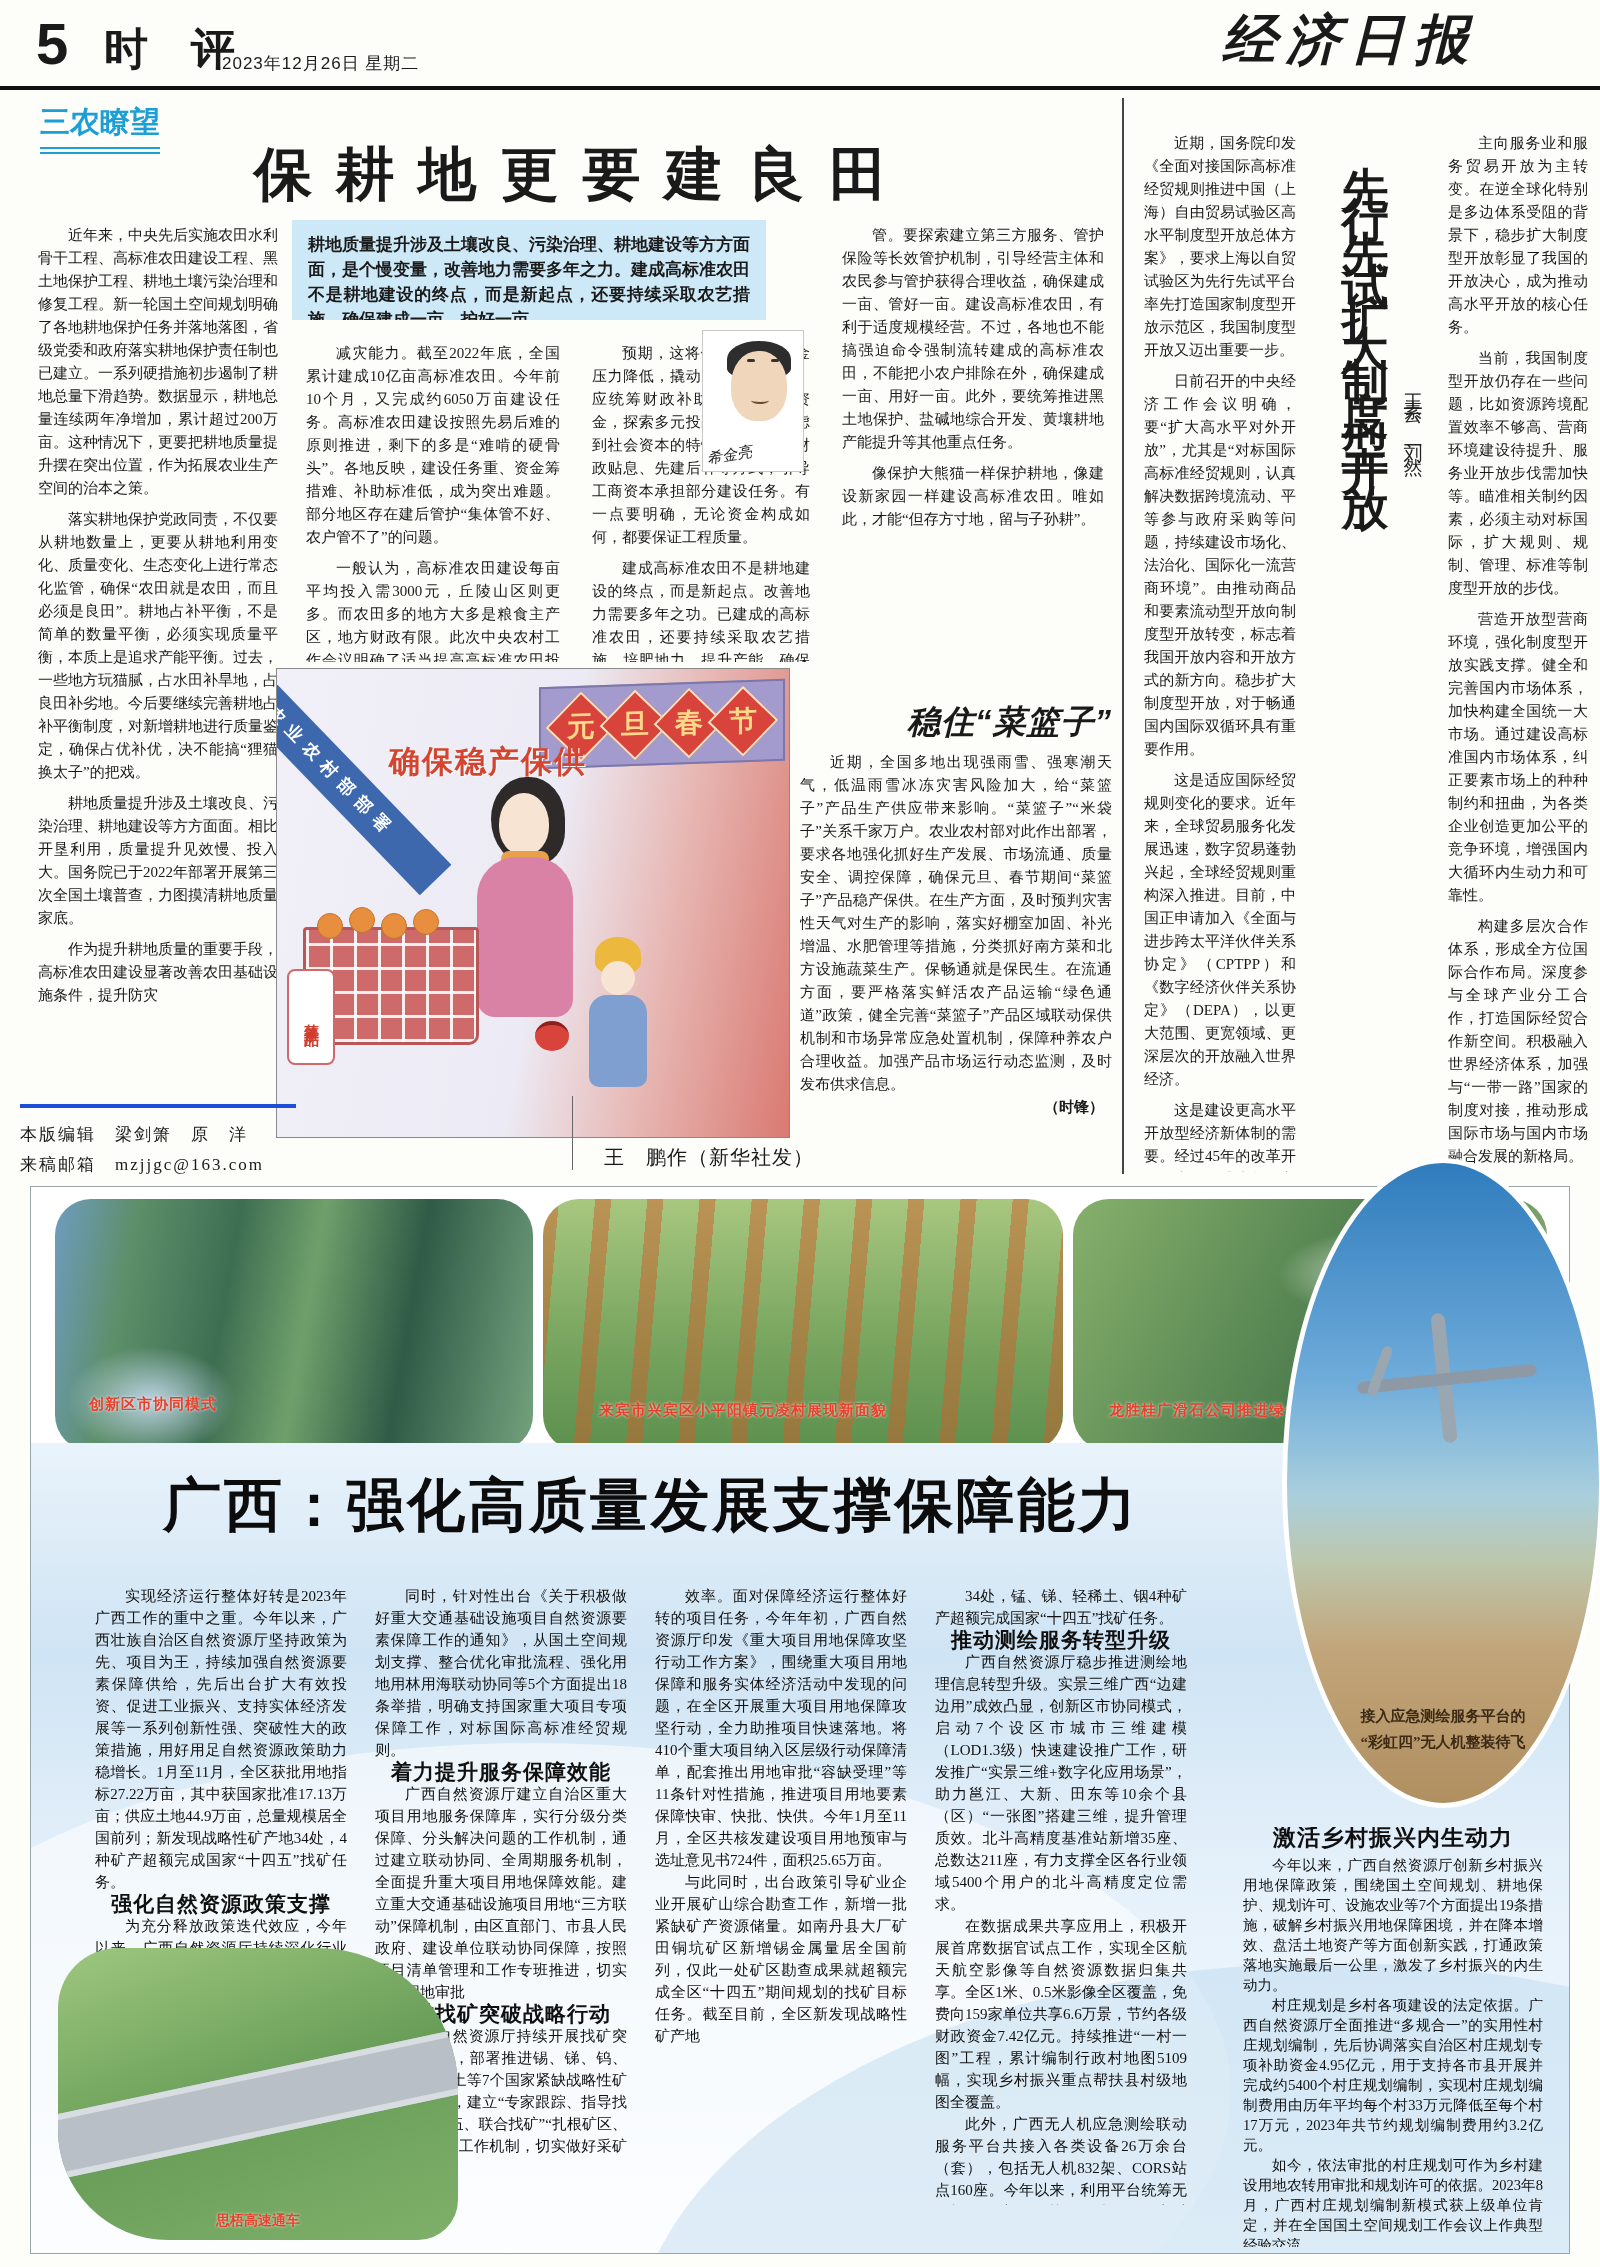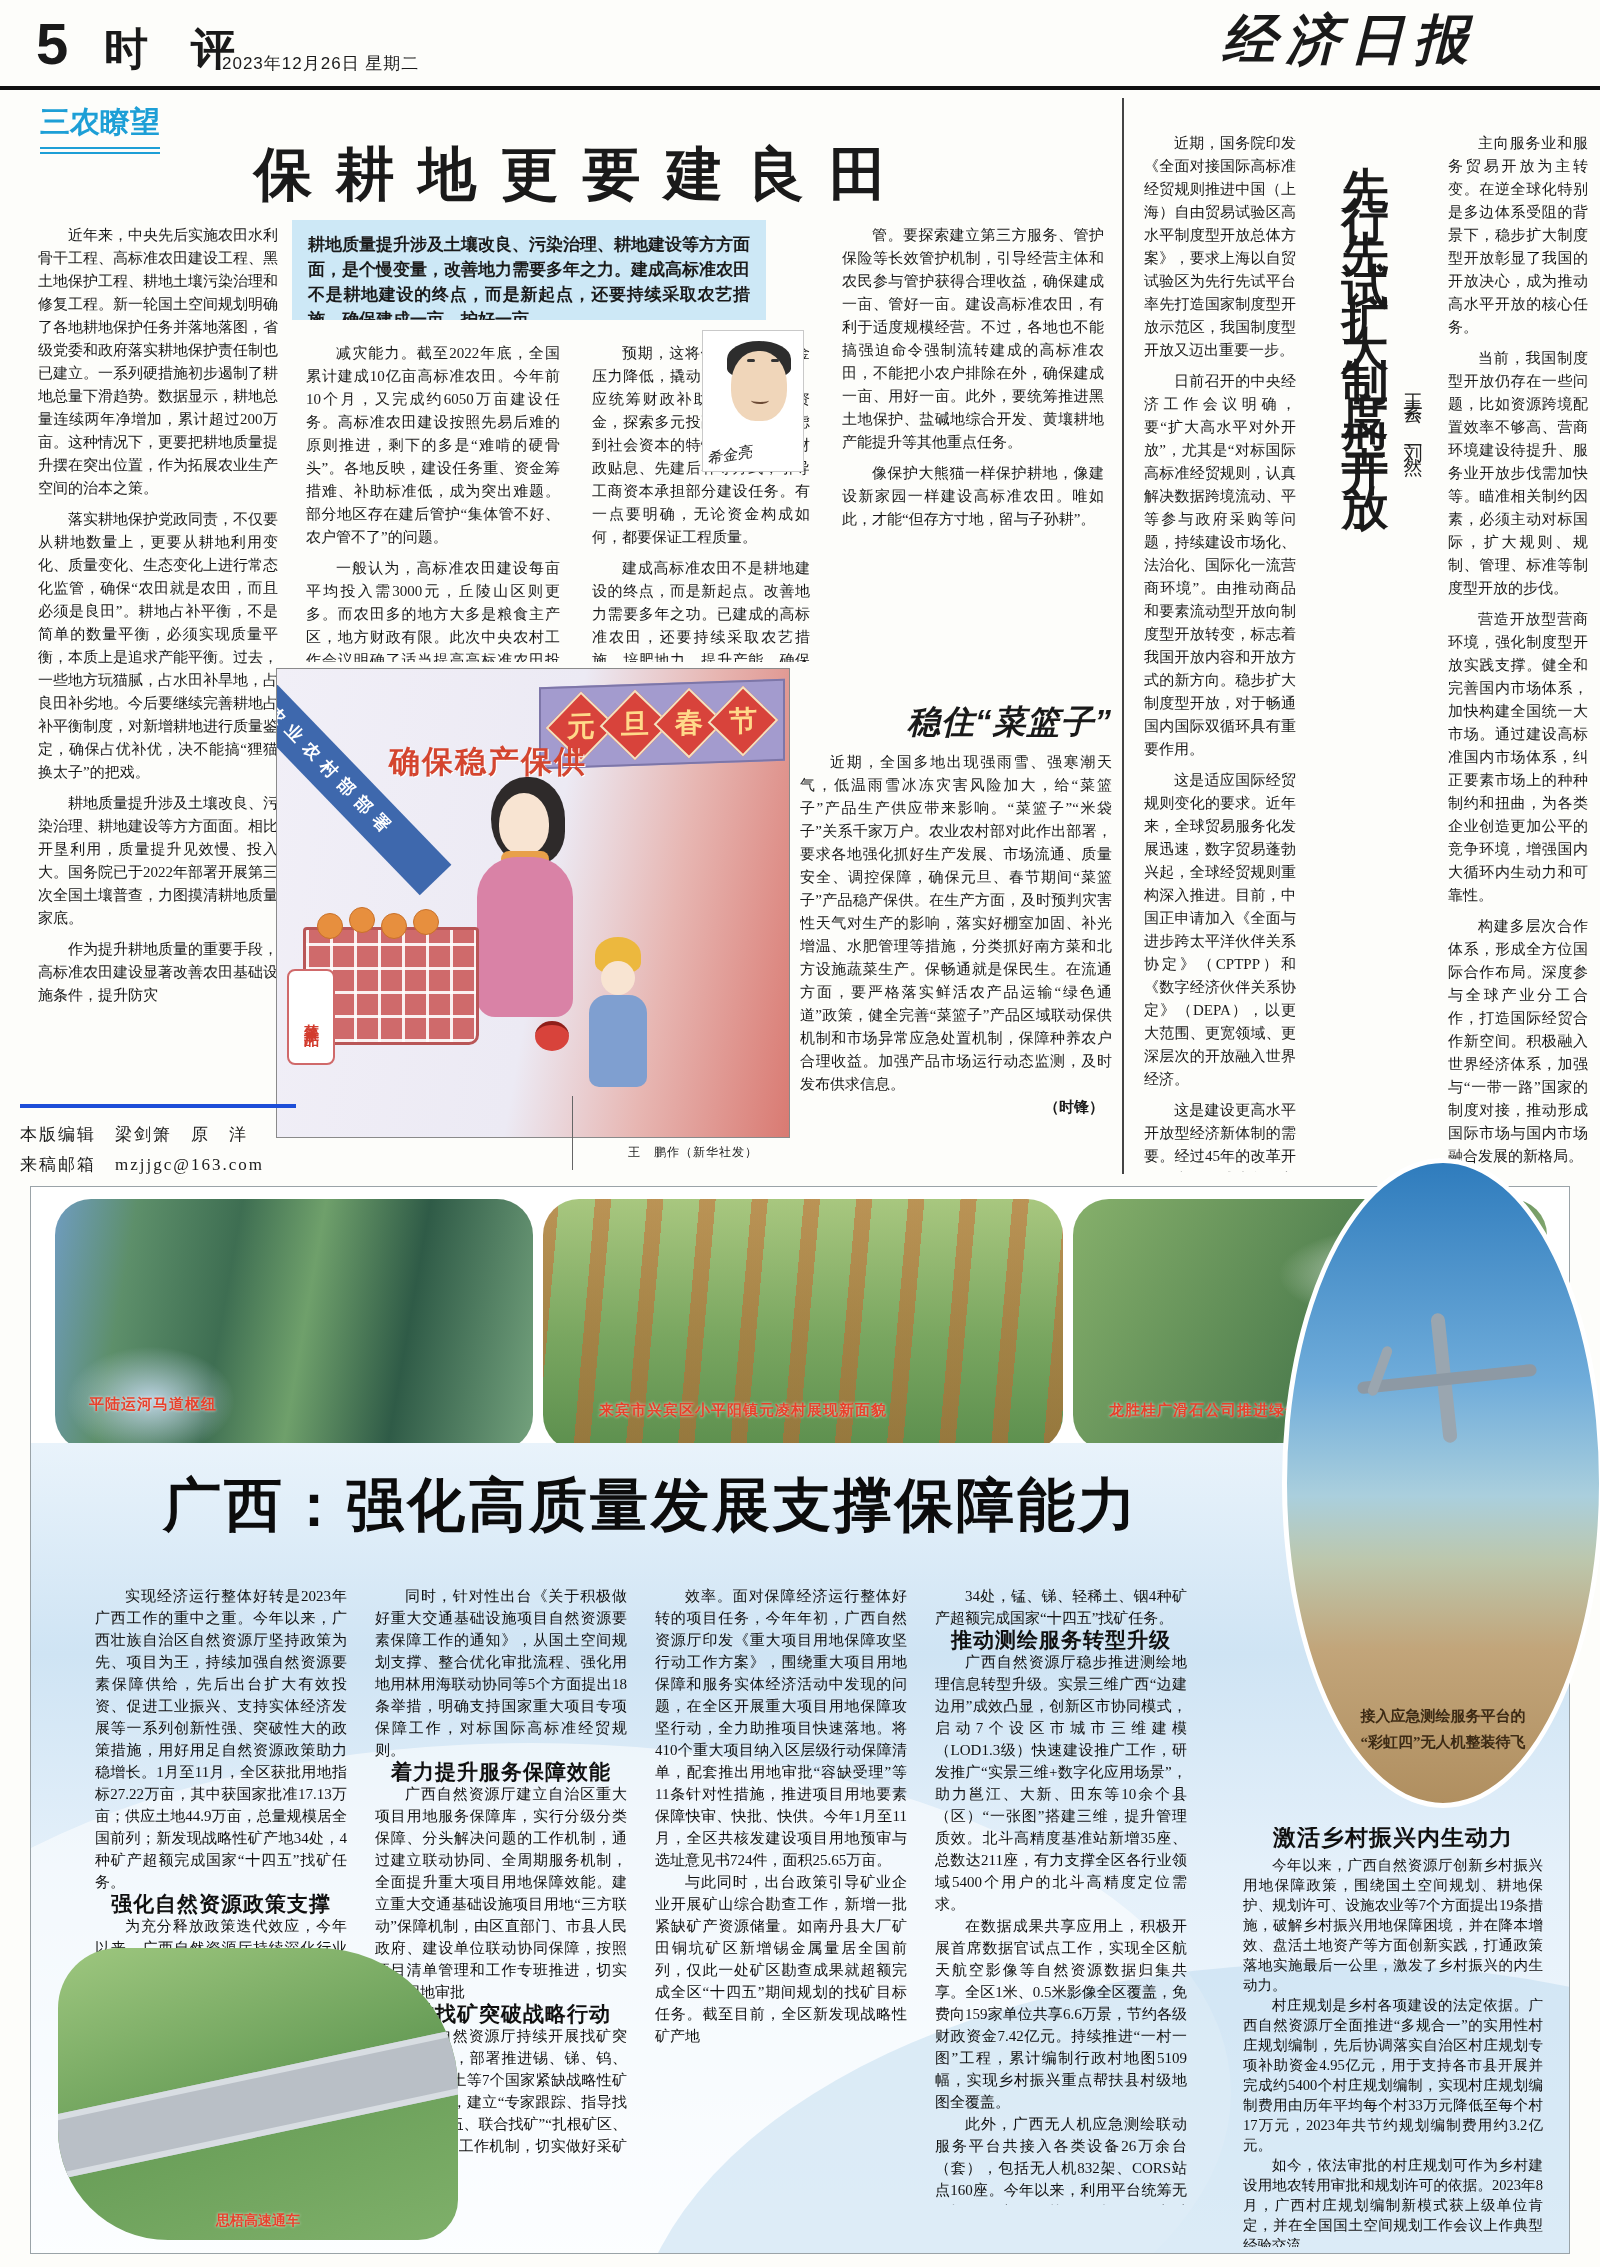--- a/index.html
+++ b/index.html
@@ -41,21 +41,21 @@
   .kid-face{position:absolute;left:324px;top:292px;width:34px;height:34px;border-radius:50%;background:#f8e4d2;}
   .kid-body{position:absolute;left:312px;top:326px;width:58px;height:92px;border-radius:18px 18px 10px 10px;background:#7f9fd0;}
   .cart{position:absolute;left:26px;top:258px;width:176px;height:118px;background:
      repeating-linear-gradient(90deg,rgba(255,255,255,.9) 0 3px,transparent 3px 24px),
      repeating-linear-gradient(0deg,rgba(255,255,255,.9) 0 3px,transparent 3px 24px),#cf6a6b;
      border:3px solid #b95657;border-radius:4px 4px 10px 10px;}
   .fruit{position:absolute;width:26px;height:26px;border-radius:50%;background:#e78f3e;border:1px solid #c9712a;}
   .tag-label{position:absolute;left:10px;top:300px;width:48px;height:96px;background:#fff;border:2px solid #d0696a;border-radius:8px;display:flex;align-items:center;justify-content:center;}
   .tag-label span{writing-mode:vertical-rl;text-orientation:upright;color:#d23c2e;font-weight:bold;font-size:15px;letter-spacing:2px;}
   .lantern{position:absolute;left:258px;top:352px;width:34px;height:30px;border-radius:50%;background:#d8433b;border-top:4px solid #8f1f1a;}
-  .ct-credit{left:628px;top:1144px;font-size:12px;letter-spacing:1px;}
+  .ct-credit{left:604px;top:1144px;font-size:20px;letter-spacing:1px;}
   
   .basket-block{left:800px;top:700px;width:312px;}
   .basket-title{text-align:right;font-size:33px;font-weight:bold;letter-spacing:1px;margin-bottom:6px;font-style:italic;}
   .basket-body{height:396px;overflow:hidden;font-size:15px;line-height:23px;text-align:justify;}
   .basket-body p{text-indent:2em;}
   .signoff{text-align:right;text-indent:0 !important;padding-right:8px;font-weight:bold;}
   
   .editor-box{left:20px;top:1104px;width:276px;border-top:4px solid #1d4ed8;padding-top:12px;font-size:17px;letter-spacing:2px;line-height:30px;}
   .vrule-sm{left:572px;top:1096px;width:1px;height:74px;background:#666;}
   
@@ -204,21 +204,21 @@
   </div>
   <div class="nc" style="left:1440px;top:124px;width:156px;height:1048px;">
     <p>主向服务业和服务贸易开放为主转变。在逆全球化特别是多边体系受阻的背景下，稳步扩大制度型开放彰显了我国的开放决心，成为推动高水平开放的核心任务。</p>
     <p>当前，我国制度型开放仍存在一些问题，比如资源跨境配置效率不够高、营商环境建设待提升、服务业开放步伐需加快等。瞄准相关制约因素，必须主动对标国际，扩大规则、规制、管理、标准等制度型开放的步伐。</p>
     <p>营造开放型营商环境，强化制度型开放实践支撑。健全和完善国内市场体系，加快构建全国统一大市场。通过建设高标准国内市场体系，纠正要素市场上的种种制约和扭曲，为各类企业创造更加公平的竞争环境，增强国内大循环内生动力和可靠性。</p>
     <p>构建多层次合作体系，形成全方位国际合作布局。深度参与全球产业分工合作，打造国际经贸合作新空间。积极融入世界经济体系，加强与“一带一路”国家的制度对接，推动形成国际市场与国内市场融合发展的新格局。</p>
   </div>
 
   <div class="abs adbox">
     <div class="photo ph1">
-      <span class="cap" style="left:34px;top:196px;">平陆运河马道枢纽</span>
+      <span class="cap" style="left:34px;top:196px;">创新区市协同模式</span>
     </div>
     <div class="photo ph2">
       <span class="cap" style="left:56px;top:202px;">来宾市兴宾区小平阳镇元凌村展现新面貌</span>
     </div>
     <div class="photo ph3">
       <span class="cap" style="left:36px;top:202px;">龙胜桂广滑石公司推进绿色矿山建设画面</span>
     </div>
 
     <div class="adbody">
       <div class="adcurve1"></div>

